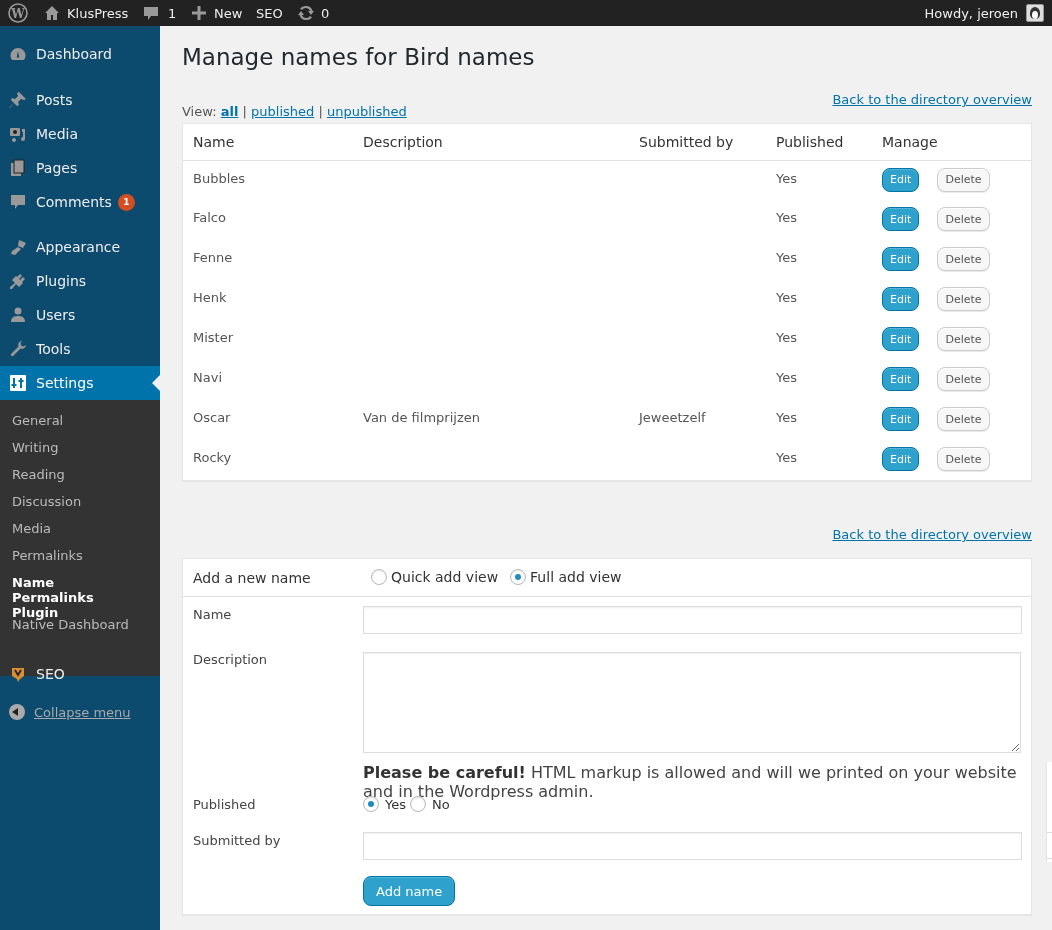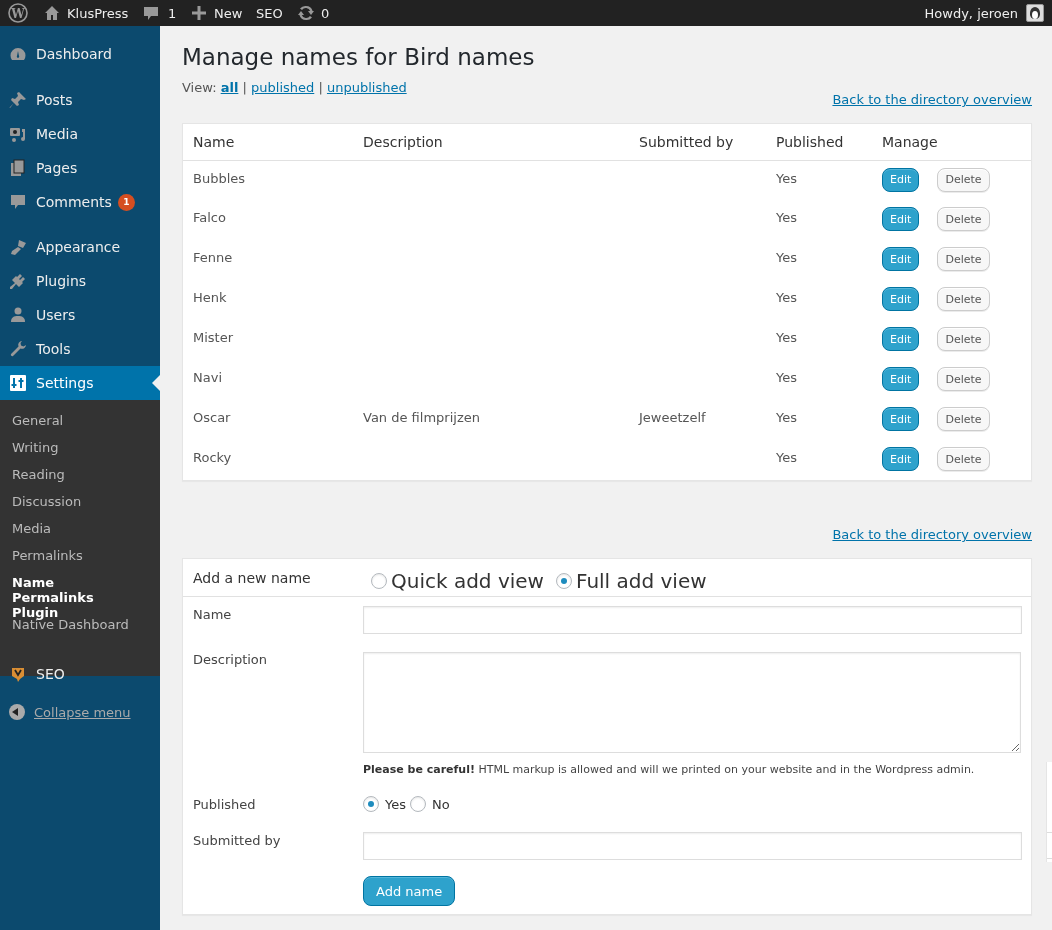--- a/index.html
+++ b/index.html
@@ -39,44 +39,44 @@
     .submenu { position: absolute; left: 0; top: 374px; width: 160px; height: 276px; background: #333; }
     .sub-item { position: absolute; left: 12px; color: #bbb; font-size: 13px; line-height: 15px; cursor: pointer; }
     .sub-item.current { color: #fff; font-weight: bold; }
     .collapse { position: absolute; left: 0; top: 670px; width: 160px; height: 24px; display: flex; align-items: flex-end; color: #aaa; font-size: 13px; cursor: pointer; text-decoration: underline; }
     .collapse .mi-icon { width: 34px; display: flex; justify-content: center; }
     .collapse-circle { width: 16px; height: 16px; border-radius: 50%; background: #aaa; position: relative; }
     .collapse-circle::after { content: ""; position: absolute; left: 3px; top: 4px; border: 4px solid transparent; border-right: 6px solid #222; border-left: 0; }
 
     
     .page-title { position: absolute; left: 182px; top: 44px; font-size: 23px; color: #23282d; font-weight: normal; }
-    .view-links { position: absolute; left: 182px; top: 80px; font-size: 13px; color: #555; }
+    .view-links { position: absolute; left: 182px; top: 104px; font-size: 13px; color: #555; }
     a { color: #0073aa; text-decoration: underline; cursor: pointer; }
     .view-links a.current { font-weight: bold; }
     .back-link { position: absolute; right: 20px; font-size: 13px; }
 
     .card { position: absolute; left: 182px; width: 850px; background: #fff; border: 1px solid #e5e5e5; box-shadow: 0 1px 1px rgba(0,0,0,.04); }
     table.names { width: 100%; border-collapse: collapse; }
     table.names th { text-align: left; font-weight: normal; font-size: 14px; color: #333; height: 36px; padding: 0 10px; border-bottom: 1px solid #e1e1e1; }
     table.names td { height: 40px; padding: 0 10px; vertical-align: top; padding-top: 10px; font-size: 13px; color: #555; }
     table.names td.manage { padding-top: 7px; }
     .btn { display: inline-flex; align-items: center; justify-content: center; height: 24px; padding: 0 7px; font-size: 11px; border-radius: 8px; cursor: pointer; font-family: "DejaVu Sans", sans-serif; }
     .btn-primary { background: #2ea2cc; border: 1px solid #0074a2; color: #fff; box-shadow: inset 0 1px 0 rgba(120,200,230,.5); }
     .btn-secondary { background: #f7f7f7; border: 1px solid #ccc; color: #555; margin-left: 14px; box-shadow: inset 0 1px 0 #fff, 0 1px 0 rgba(0,0,0,.08); }
 
     .form-head { height: 38px; border-bottom: 1px solid #e1e1e1; position: relative; }
     .form-head .fh-label { position: absolute; left: 10px; top: 11px; font-size: 14px; color: #333; }
     .radio { display: inline-block; width: 16px; height: 16px; border: 1px solid #b4b9be; border-radius: 50%; background: #fff; box-shadow: inset 0 1px 2px rgba(0,0,0,.1); position: relative; vertical-align: middle; cursor: pointer; }
     .radio.checked::after { content: ""; position: absolute; left: 4px; top: 4px; width: 6px; height: 6px; border-radius: 50%; background: #1e8cbe; }
-    .radio-group { position: absolute; display: flex; align-items: center; font-size: 20px; color: #333; }
+    .radio-group { position: absolute; display: flex; align-items: center; font-size: 14px; color: #333; }
     .radio-group .rlabel { margin-left: 4px; margin-right: 12px; }
     .f-label { position: absolute; left: 10px; font-size: 13px; color: #444; }
     .f-input { position: absolute; left: 180px; width: 659px; height: 28px; border: 1px solid #ddd; box-shadow: inset 0 1px 2px rgba(0,0,0,.07); background: #fff; font-size: 13px; padding: 3px 5px; }
     .f-textarea { position: absolute; left: 180px; width: 658px; height: 101px; border: 1px solid #ddd; box-shadow: inset 0 1px 2px rgba(0,0,0,.07); background: #fff; resize: both; font-family: "DejaVu Sans", sans-serif; font-size: 13px; padding: 3px 5px; }
-    .note { position: absolute; left: 180px; font-size: 11px; color: #444; }
+    .note { position: absolute; left: 180px; font-size: 16px; color: #444; }
     .note b { color: #333; }
     .add-btn { position: absolute; left: 180px; height: 30px; padding: 0 12px; font-size: 13px; }
 
     .ghost-panel { position: absolute; left: 1046px; top: 762px; width: 10px; height: 100px; background: #fff; border-left: 1px solid #e5e5e5; }
     .ghost-panel .gl { position: absolute; left: 0; top: 70px; width: 10px; height: 1px; background: #ddd; }
     .ghost-panel .gl2 { position: absolute; left: 0; top: 96px; width: 10px; height: 1px; background: #ddd; }
   </style>
 </head>
 <body>
 

